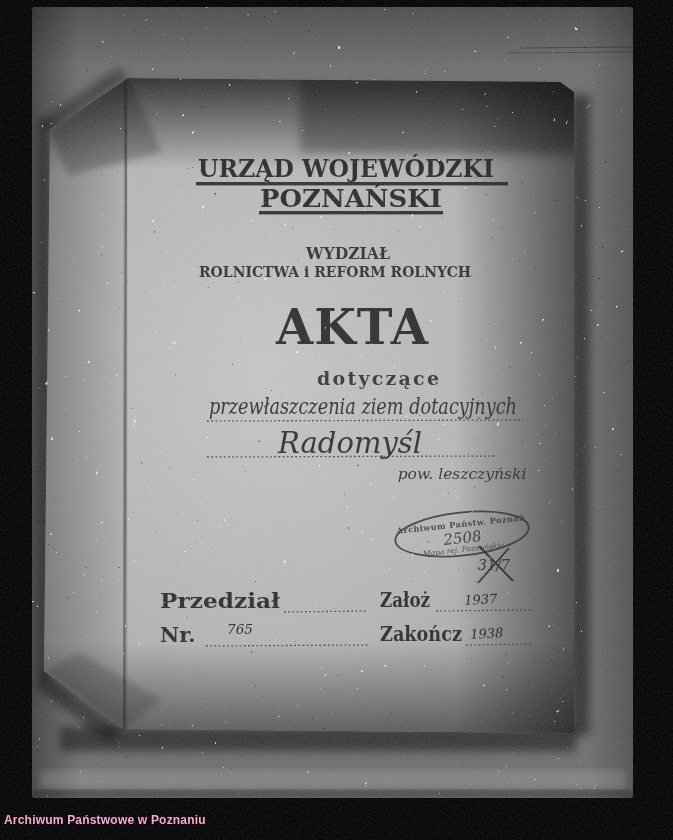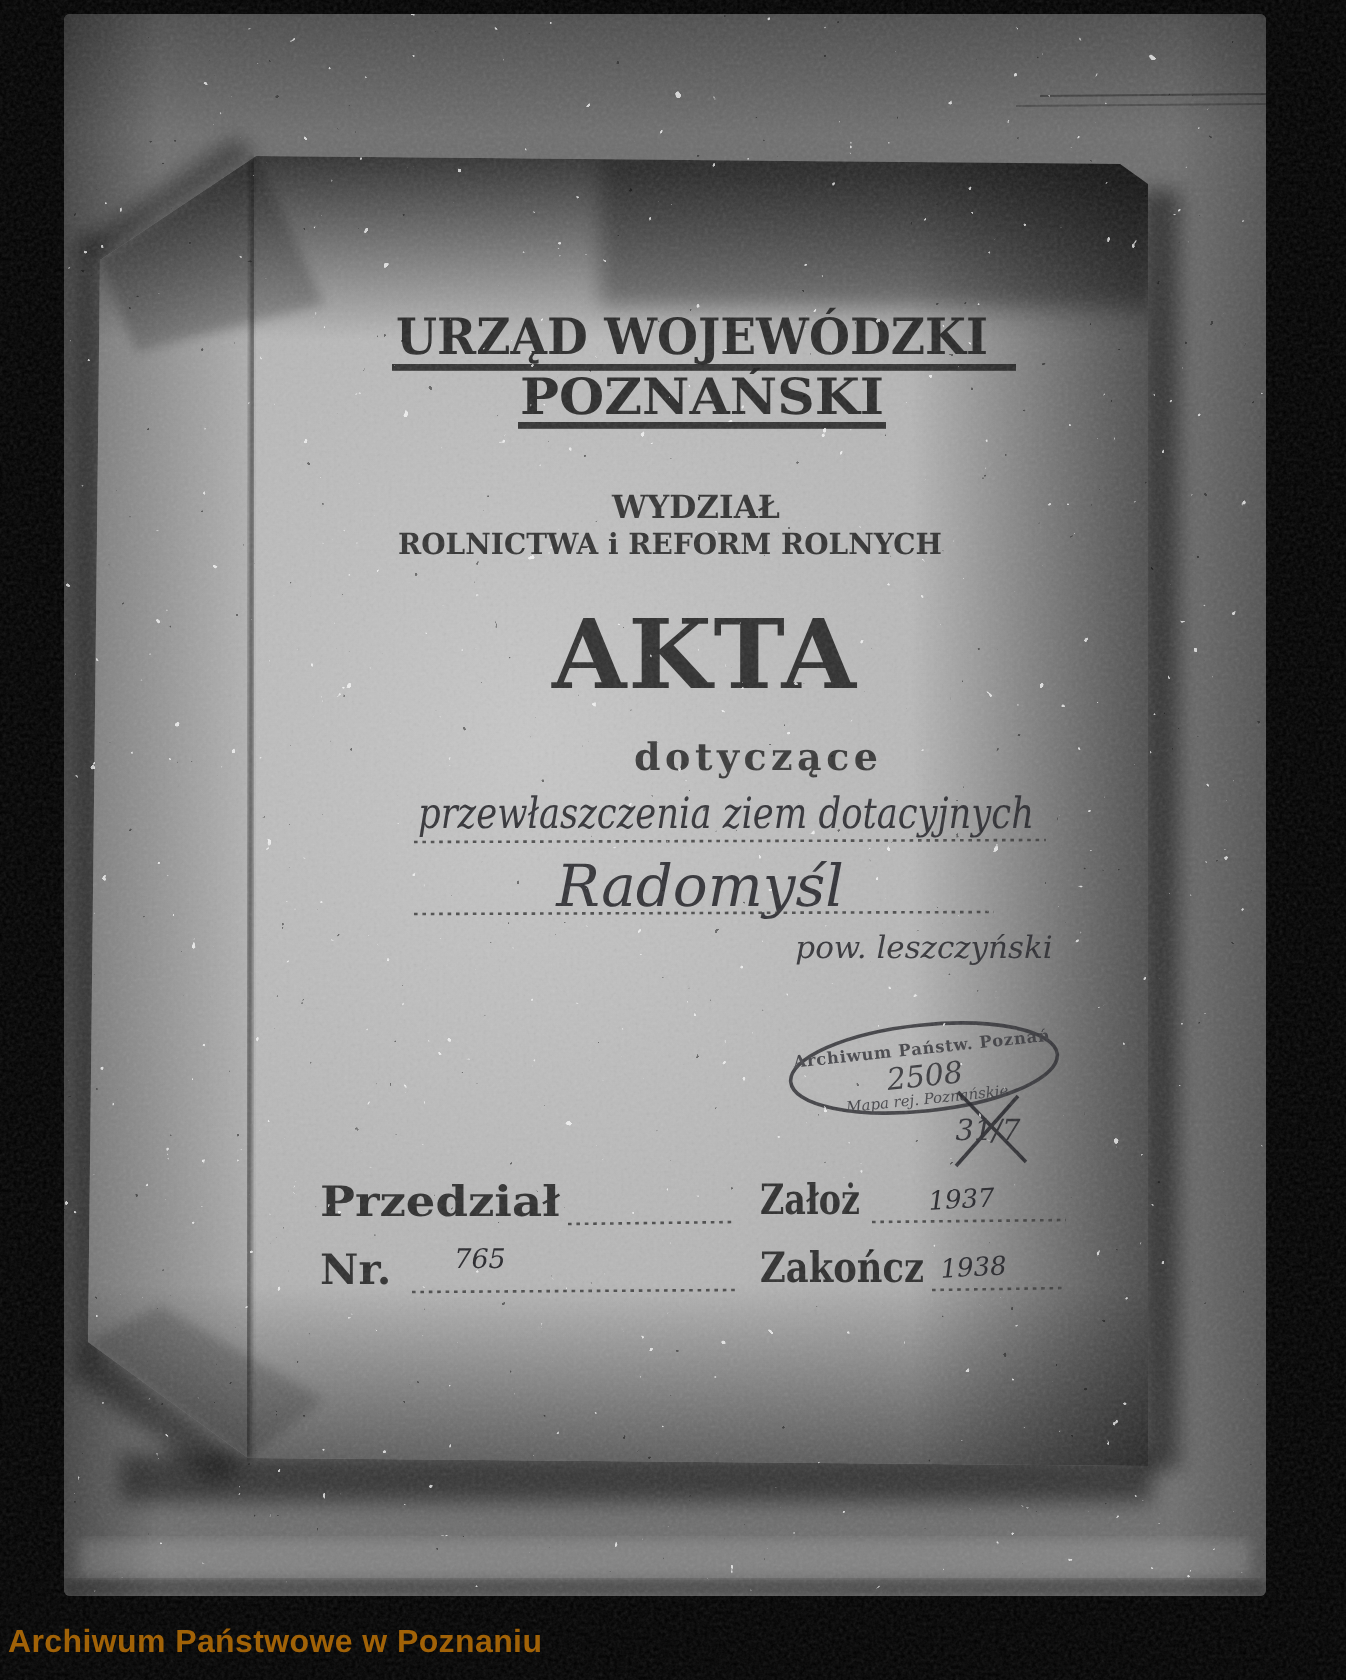--- a/index.html
+++ b/index.html
@@ -4,21 +4,21 @@
 <style>
   html,body{margin:0;padding:0;background:#000;}
   #stage{position:relative;width:673px;height:840px;background:#000;overflow:hidden;}
   svg{display:block;}
   .print{font-family:"DejaVu Serif",serif;font-weight:bold;fill:#1c1c1c;}
   .hand{font-family:"DejaVu Serif",serif;font-style:italic;fill:#27272c;}
   .stamp-txt{font-family:"DejaVu Serif",serif;fill:#333338;}
   #footer-label{
     position:absolute;left:4px;top:813px;
     font-family:"Liberation Sans",sans-serif;
-    font-weight:bold;font-size:16px;color:#a16207;letter-spacing:.2px;
+    font-weight:bold;font-size:12px;color:#f9a8d4;letter-spacing:.2px;
   }
 </style>
 </head>
 <body>
 
 <div id="stage">
 <svg width="673" height="840" viewBox="0 0 673 840">
   <defs>
     <clipPath id="matClip">
           <rect x="32" y="7" width="601" height="791" rx="3"></rect>

